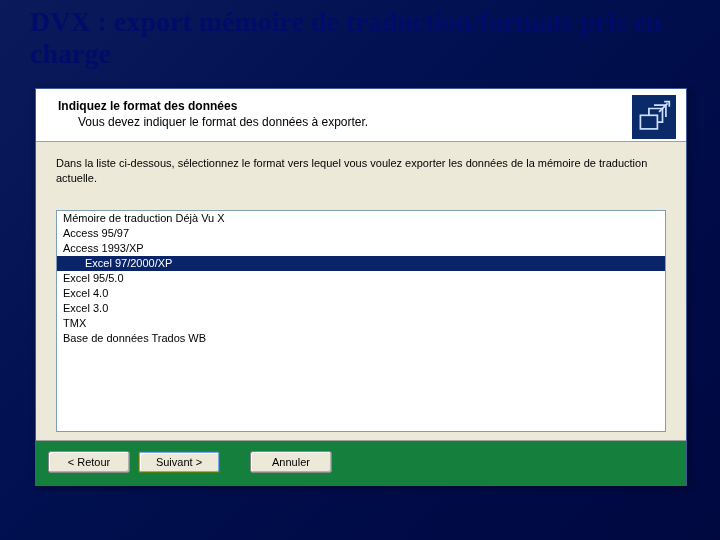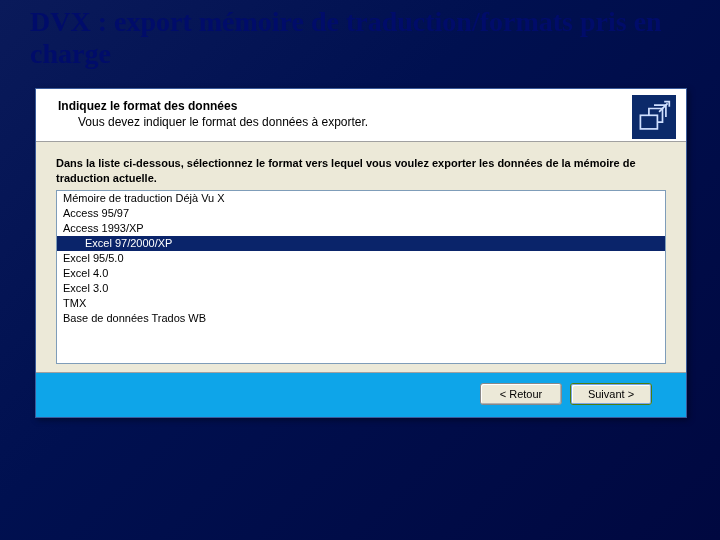--- a/index.html
+++ b/index.html
@@ -70,47 +70,45 @@
     justify-content: center;
   }
   .wizard-icon svg { width: 34px; height: 34px; }
   .wizard-body {
     padding: 14px 20px 8px 20px;
   }
   .body-text {
     font-size: 11px;
     color: #000;
     line-height: 1.35;
-    margin-bottom: 4px;
-    font-weight: bold;
+    margin-bottom: 24px;
   }
   .listbox {
     background: #fff;
     border: 1px solid #7f9db9;
-    height: 174px;
+    height: 222px;
     overflow: hidden;
   }
   .list-item {
     font-size: 11px;
     padding: 1px 6px 2px 6px;
     color: #000;
     cursor: default;
   }
   .list-item.selected {
     background: #0a246a;
     color: #fff;
     padding-left: 28px;
   }
   .button-row {
     border-top: 1px solid #a0a0a0;
     padding: 10px 12px 12px 12px;
     display: flex;
-    justify-content: flex-end;
     gap: 8px;
-    background: #0ea5e9;
+    background: #15803d;
   }
   .btn {
     min-width: 82px;
     height: 22px;
     font-size: 11px;
     background: #ece9d8;
     border: 1px solid #888;
     border-radius: 3px;
     box-shadow: inset 1px 1px 0 #fff, inset -1px -1px 0 #b0b0b0;
     cursor: pointer;
@@ -154,14 +152,15 @@
         <div class="list-item">Excel 3.0</div>
         <div class="list-item">TMX</div>
         <div class="list-item">Base de données Trados WB</div>
       </div>
   </div>
 
   <div class="button-row">
     <button class="btn">&lt; Retour</button>
     <button class="btn default">Suivant &gt;</button>
     <span class="gap"></span>
+    <button class="btn">Annuler</button>
   </div>
 </div>
 
 </body></html>

